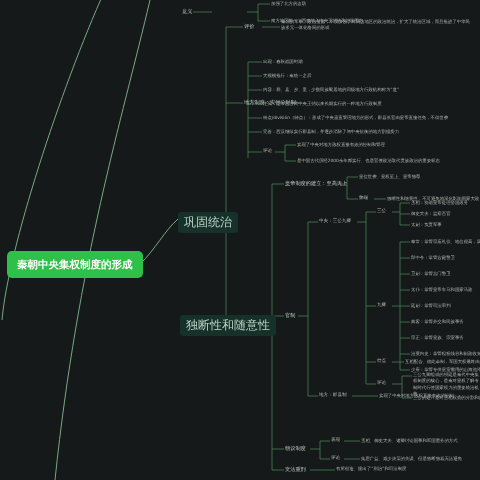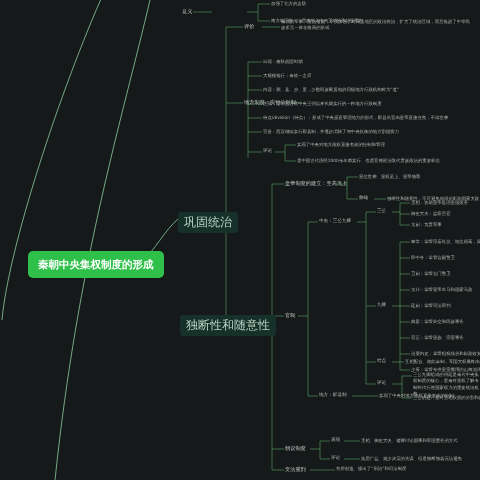--- a/index.html
+++ b/index.html
@@ -13,21 +13,20 @@
   svg.links{position:absolute;left:0;top:0;width:480px;height:480px;pointer-events:none;}
 
   .node{position:absolute;white-space:nowrap;line-height:1.25;}
 
   
   .root{
     background:#2fc04a;color:#ffffff;
     font-size:10.5px;font-weight:bold;
     padding:6px 9px;border-radius:4px;
     box-shadow:0 0 0 1px #2fc04a;
-    margin-left:21px;
   }
   
   .lvl2{
     background:#16302a;color:#bcd6c6;
     font-size:12px;padding:3px 6px;border-radius:3px;
   }
   
   .lvl3{font-size:5.2px;color:#c2cbc5;}
   
   .lvl4{font-size:4.6px;color:#b4bdb7;}

